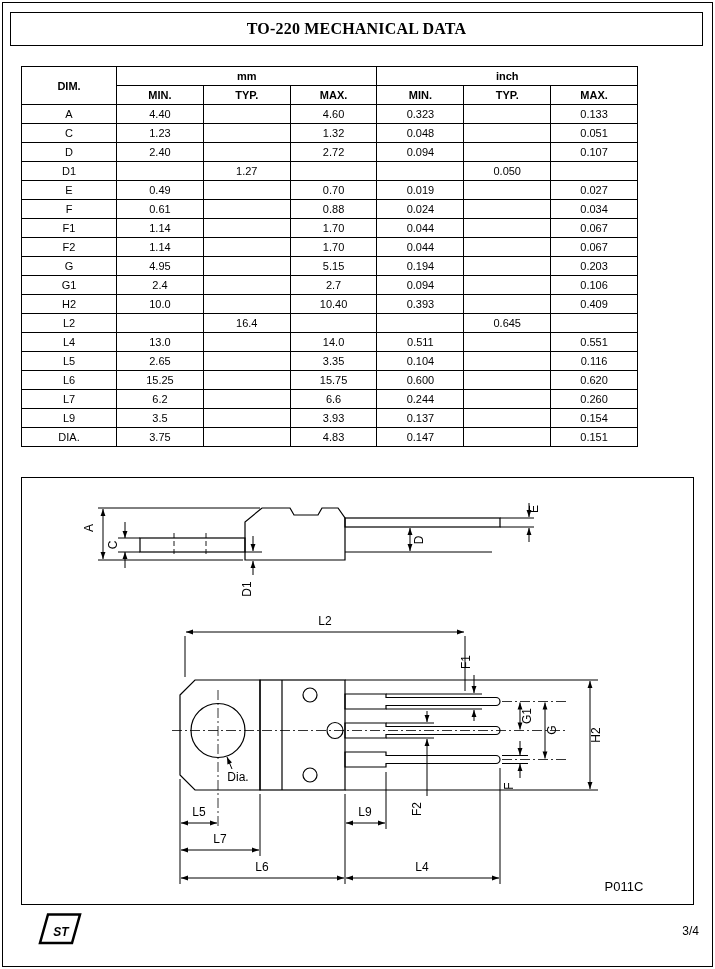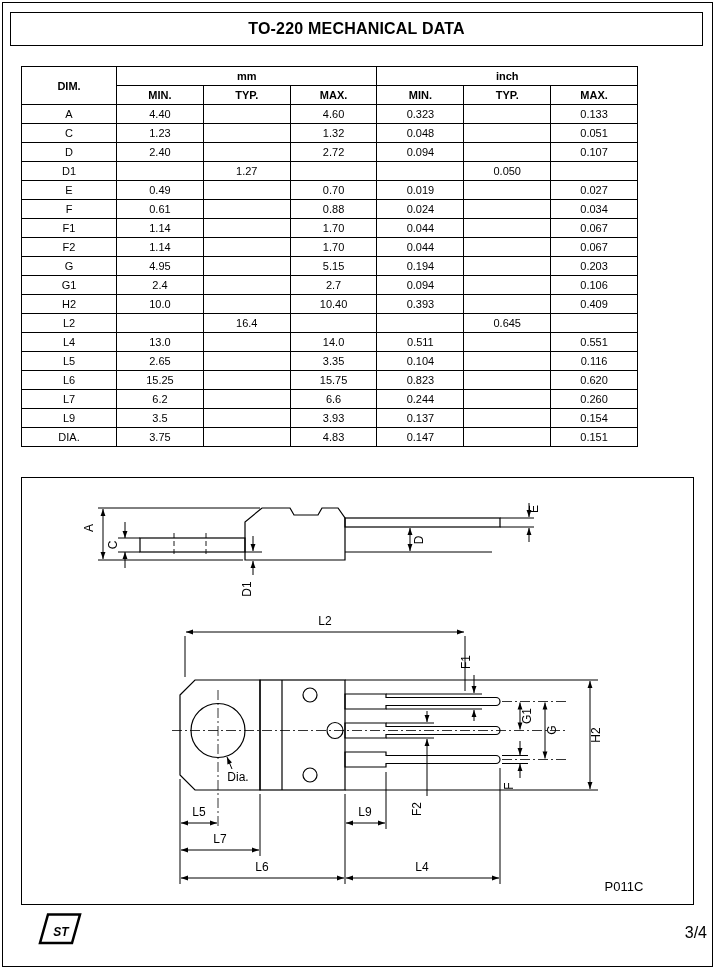--- a/index.html
+++ b/index.html
@@ -6,21 +6,21 @@
   .page {
     position:relative; width:715px; height:969px; background:#fff;
     font-family:"Liberation Sans","DejaVu Sans",sans-serif; color:#000;
     margin:0 auto; overflow:hidden;
   }
   .frame { position:absolute; inset:2px; border:1px solid #000; pointer-events:none; }
 
   .title-box {
     position:absolute; left:10px; top:12px; width:693px; height:34px;
     border:1px solid #000; box-sizing:border-box;
-    display:flex; align-items:center; justify-content:center;
+    display:flex; align-items:center; justify-content:center;font-family:Liberation Serif, serif;
   }
   .title-box h1 { margin:0; font-size:16px; font-weight:700; letter-spacing:.2px; }
 
   .dim-table {
     position:absolute; left:21px; top:66px; width:617px;
     border-collapse:collapse; table-layout:fixed; font-size:11px;
   }
   .dim-table th, .dim-table td {
     border:1px solid #000; text-align:center; vertical-align:middle;
     height:18px; padding:0 3px; overflow:hidden; white-space:nowrap;
@@ -36,21 +36,21 @@
   svg .part    { fill:none; stroke:#000; stroke-width:1.2; stroke-linejoin:miter; }
   svg .ext     { fill:none; stroke:#000; stroke-width:1; }
   svg .dim     { fill:none; stroke:#000; stroke-width:1; }
   svg .dashdot { fill:none; stroke:#000; stroke-width:.8; stroke-dasharray:10 3 2 3; }
   svg .dash    { fill:none; stroke:#000; stroke-width:.9; stroke-dasharray:5 3; }
   svg text     { fill:#000; font-family:"Liberation Sans",sans-serif; font-size:12px; }
   svg .lbl     { text-anchor:middle; }
   svg .code    { font-size:13px; }
 
   .st-logo  { position:absolute; left:38px; top:912px; }
-  .page-num { position:absolute; right:8px; top:924px; font-size:16px; }
+  .page-num { position:absolute; right:16px; top:924px; font-size:12px; }
 </style>
 </head>
 <body>
 
 <div class="page">
   <div class="frame"></div>
 
   <div class="title-box">
     <h1>TO-220 MECHANICAL DATA</h1>
   </div>
@@ -205,21 +205,21 @@
           <td>3.35</td>
           <td>0.104</td>
           <td></td>
           <td>0.116</td>
         </tr>
         <tr>
           <td>L6</td>
           <td>15.25</td>
           <td></td>
           <td>15.75</td>
-          <td>0.823</td>
+          <td>0.600</td>
           <td></td>
           <td>0.620</td>
         </tr>
         <tr>
           <td>L7</td>
           <td>6.2</td>
           <td></td>
           <td>6.6</td>
           <td>0.244</td>
           <td></td>

